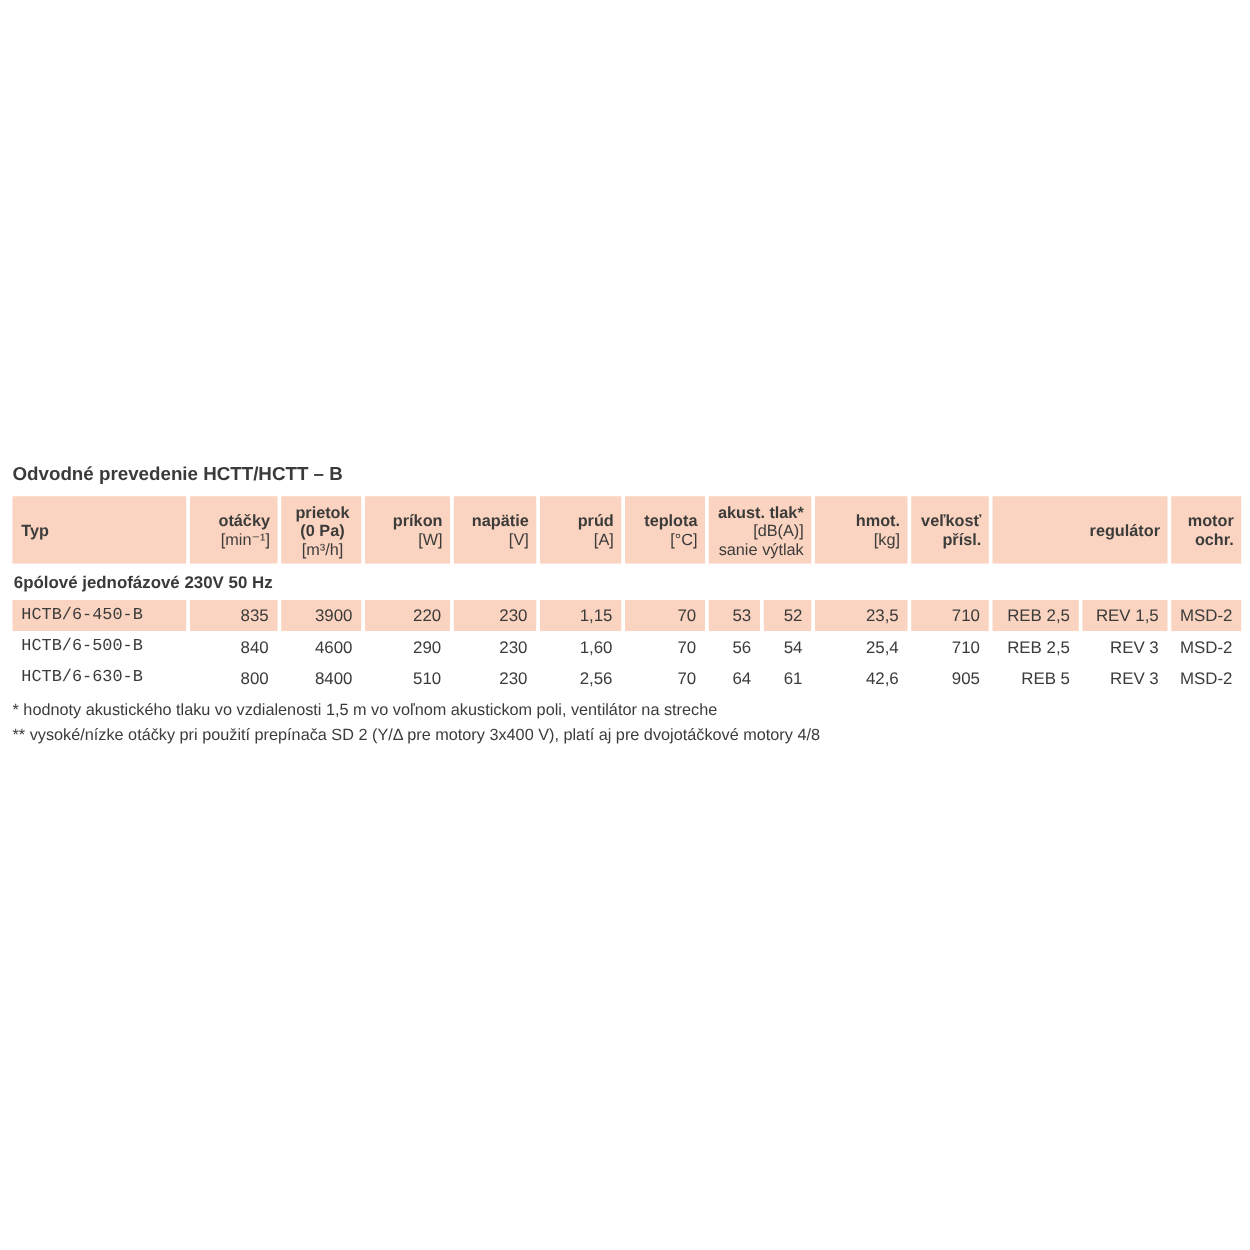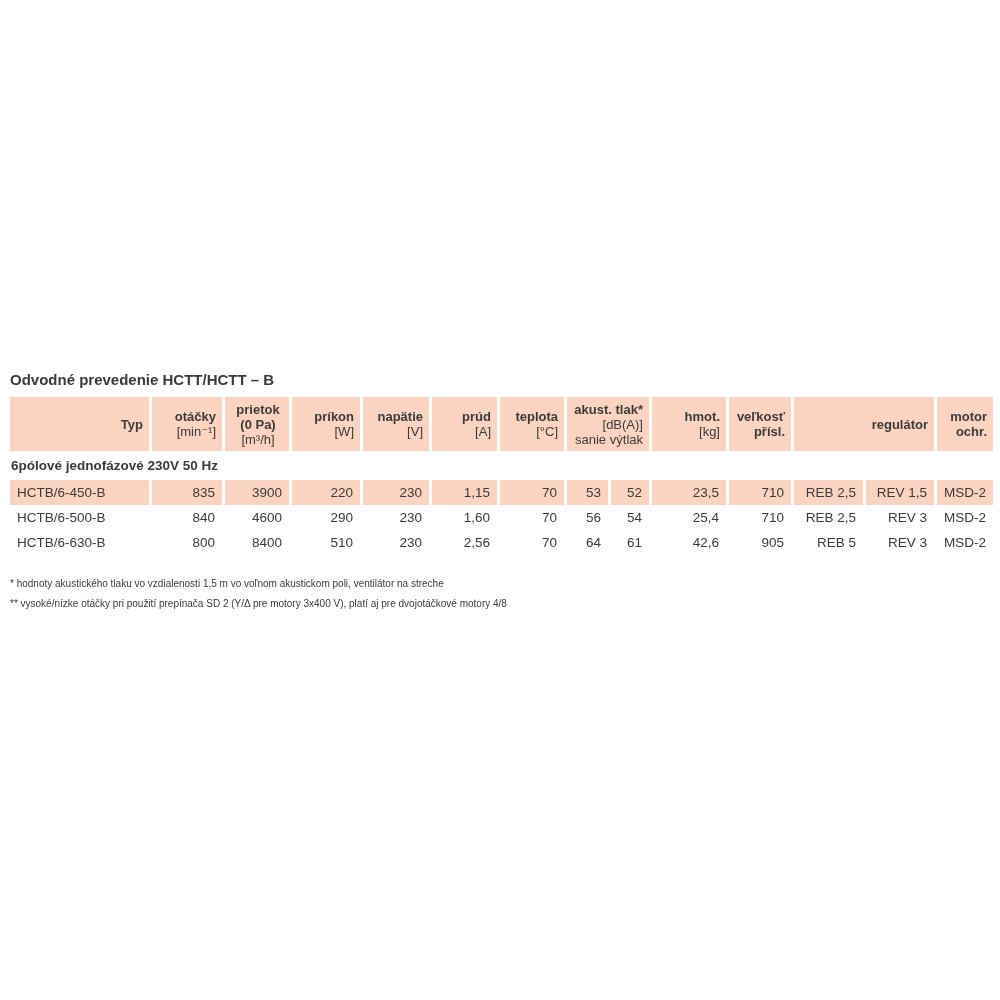--- a/index.html
+++ b/index.html
@@ -42,21 +42,21 @@
   thead th {
     background: #fbd4c1;
     height: 54px;
     vertical-align: middle;
     text-align: right;
     font-size: 13px;
     font-weight: bold;
     line-height: 15px;
     padding: 2px 6px 2px 2px;
   }
-  thead th.h-typ { text-align: right; padding-left: 21px; }
+  thead th.h-typ { text-align: left; padding-left: 7px; }
   thead th.h-center { text-align: center; padding-right: 0; }
   thead th .hu { font-weight: normal; }
   thead th .subs {
     display: flex;
     font-weight: normal;
     padding-right: 0;
   }
   thead th .subs span { flex: 1 1 50%; }
 
   tr.section-row td {
@@ -72,26 +72,26 @@
   }
   tbody tr.data-row td {
     height: 25px;
     vertical-align: middle;
     font-size: 13.5px;
     text-align: right;
     padding-right: 7px;
     background: #ffffff;
   }
   tbody tr.data-row.shaded td { background: #fbd4c1; }
-  tbody tr.data-row td.c-typ { text-align: left; padding-left: 7px; padding-right: 0; }
+  tbody tr.data-row td.c-typ { text-align: left; padding-left: 7px; padding-right: 0; font-family: Liberation Mono, monospace; }
 
   .footnotes {
     position: absolute;
-    left: 10px; top: 574px;
-    font-size: 10px;
+    left: 10px; top: 558px;
+    font-size: 13px;
     line-height: 19.5px;
     color: #3b3b3a;
   }
 </style>
 </head>
 <body>
 
 <div class="doc-title">Odvodné prevedenie HCTT/HCTT – B</div>
 
 <table class="spec">

